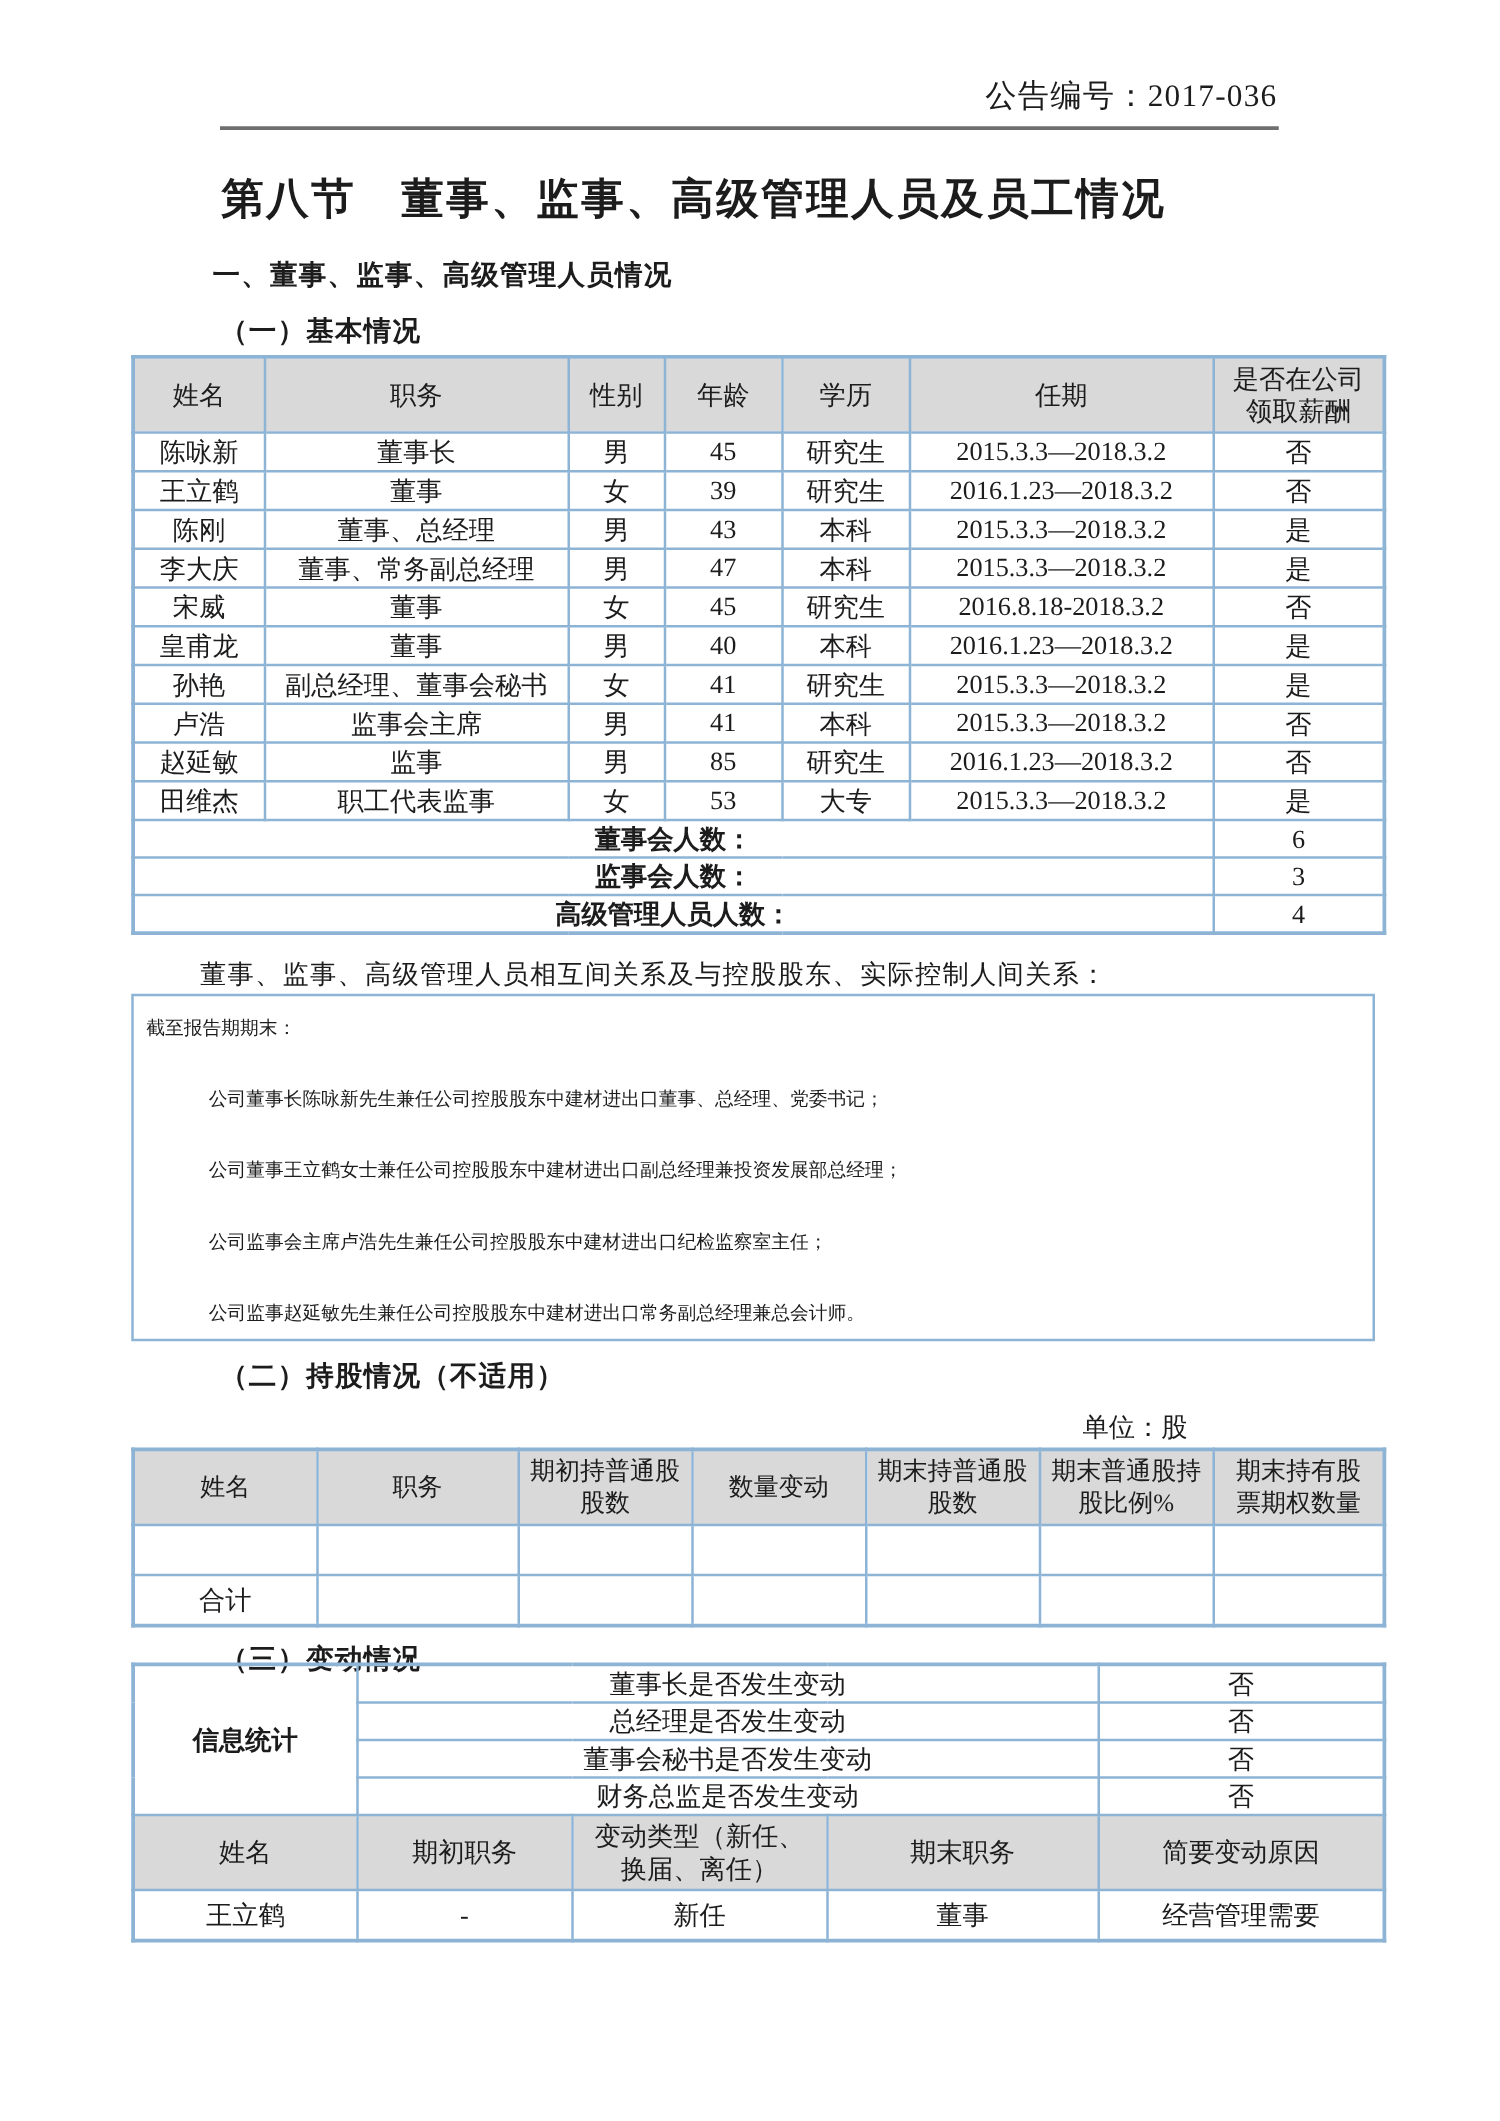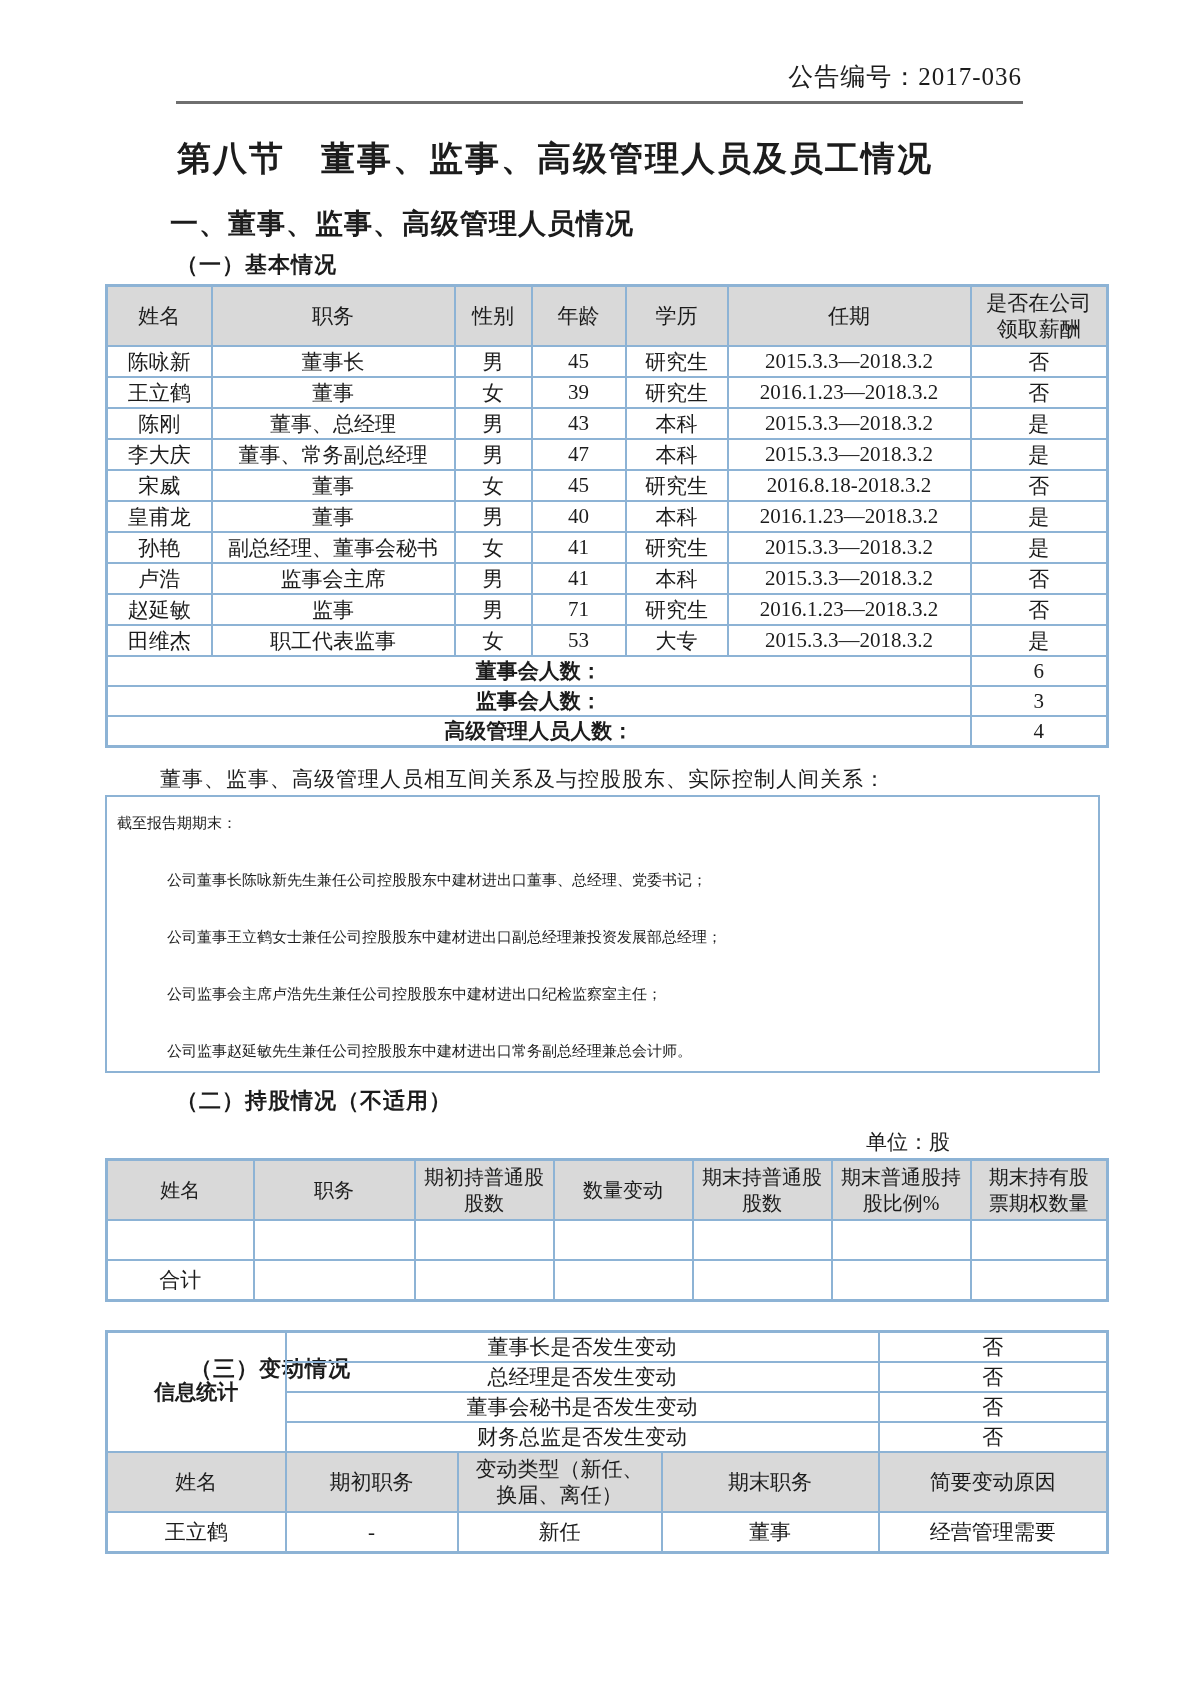--- a/index.html
+++ b/index.html
@@ -29,30 +29,30 @@
   }
   .doc-title{
     position:absolute; top:136px; left:0; width:1110px;
     text-align:center;
     font-family:"Liberation Sans","DejaVu Sans",sans-serif;
     font-weight:bold; font-size:34px; letter-spacing:2px;
   }
   .h2{
     position:absolute; left:170px; top:205px;
     font-family:"Liberation Sans","DejaVu Sans",sans-serif;
-    font-weight:bold; font-size:28px; letter-spacing:1px;
+    font-weight:bold; font-size:22px; letter-spacing:1px;
   }
   .h3{
     position:absolute;
     font-family:"Liberation Sans","DejaVu Sans",sans-serif;
     font-weight:bold; font-size:22px; letter-spacing:1px;
   }
   .h3-basic{left:176px; top:250px;}
   .h3-holding{left:176px; top:1086px;}
-  .h3-change{left:176px; top:1354px;margin-left:14px;}
+  .h3-change{left:176px; top:1312px;}
 
   table{
     position:absolute;
     border-collapse:collapse;
     table-layout:fixed;
     border:3px solid var(--border-blue);
   }
   td,th{
     border:2px solid var(--border-blue);
     text-align:center;
@@ -214,21 +214,21 @@
           <td>男</td>
           <td>41</td>
           <td>本科</td>
           <td>2015.3.3—2018.3.2</td>
           <td>否</td>
     </tr>
     <tr>
       <td>赵延敏</td>
           <td>监事</td>
           <td>男</td>
-          <td>71</td>
+          <td>85</td>
           <td>研究生</td>
           <td>2016.1.23—2018.3.2</td>
           <td>否</td>
     </tr>
     <tr>
       <td>田维杰</td>
           <td>职工代表监事</td>
           <td>女</td>
           <td>53</td>
           <td>大专</td>

